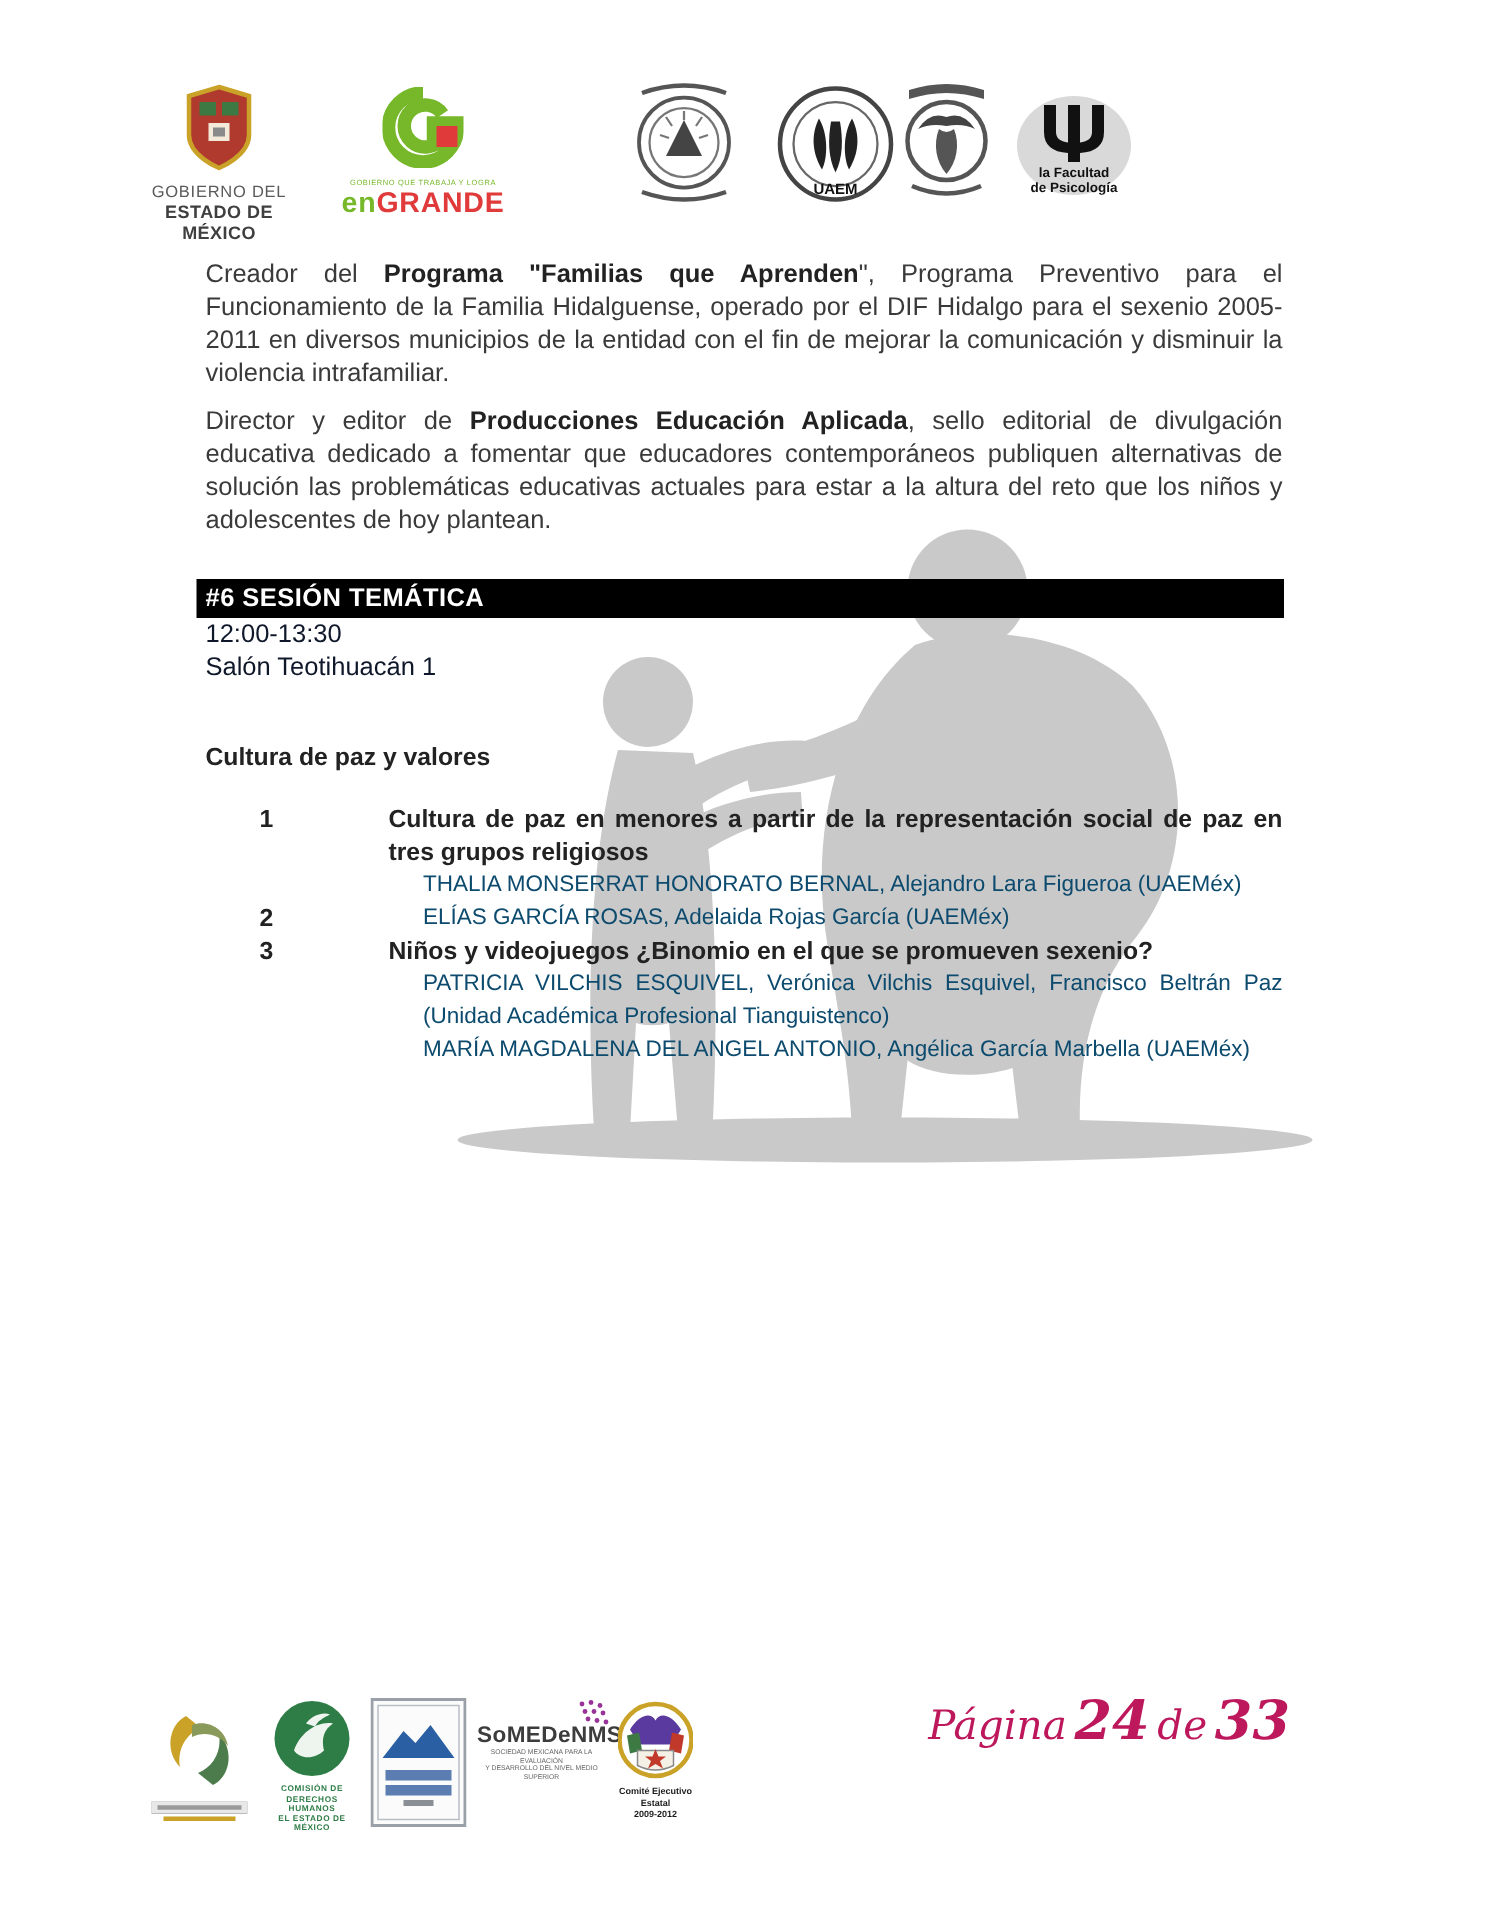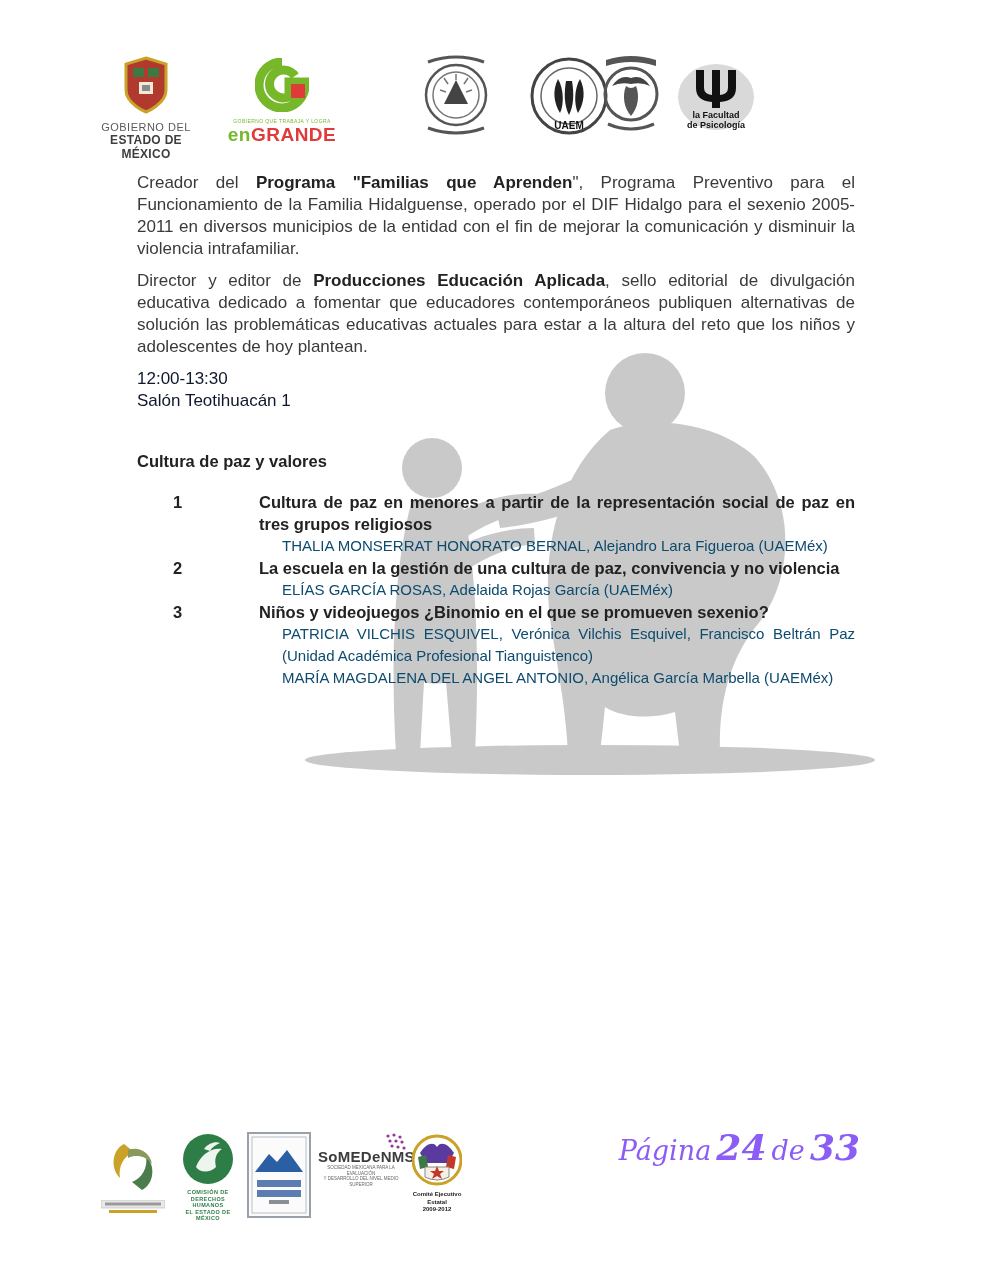--- a/index.html
+++ b/index.html
@@ -31,21 +31,21 @@
   .item-title{font-size:16.5px;line-height:22px;font-weight:bold;color:#222;text-align:justify;}
   .item-authors{font-size:15px;line-height:22px;color:#0c4a6e;
                 text-align:justify;padding-left:23px;}
   
   .ftr{position:absolute;z-index:2;text-align:center;}
   .cdh-txt{font-size:5.5px;font-weight:bold;color:#2e7d46;line-height:6.5px;letter-spacing:.4px;}
   .som-name{font-size:15px;font-weight:bold;color:#3c3c3c;letter-spacing:.3px;}
   .som-sub{font-size:4.5px;color:#666;line-height:5.5px;}
   .snte-txt{font-size:6px;font-weight:bold;color:#1c1c1c;line-height:7.5px;}
   .pagenum{position:absolute;right:130px;top:1126px;z-index:2;
-           font-family:"DejaVu Serif", serif;font-style:italic;color:#8b5cf6;
+           font-family:"DejaVu Serif", serif;font-style:italic;color:#be185d;
            white-space:nowrap;}
   .pg-word{font-size:27px;}
   .pg-big{font-size:36px;font-weight:bold;}
 </style>
 </head>
 <body>
 
 <div class="page">
 
   <svg class="watermark" viewBox="0 0 610 425" xmlns="http://www.w3.org/2000/svg">
@@ -97,21 +97,21 @@
       <g stroke="#777" stroke-width="1.5">
         <line x1="38" y1="22" x2="38" y2="28"></line>
           <line x1="26" y1="26" x2="30" y2="32"></line>
         <line x1="50" y1="26" x2="46" y2="32"></line>
           <line x1="22" y1="38" x2="28" y2="40"></line>
         <line x1="54" y1="38" x2="48" y2="40"></line>
       </g>
     </svg>
   </div>
 
-  <div class="hdr" style="left:528px;top:55px;width:82px;">
+  <div class="hdr" style="left:516px;top:55px;width:82px;">
     <svg width="82" height="82" viewBox="0 0 82 82">
       <circle cx="41" cy="41" r="37" fill="none" stroke="#444" stroke-width="3"></circle>
       <circle cx="41" cy="41" r="28" fill="none" stroke="#666" stroke-width="1.5"></circle>
       <path d="M30,24 C24,36 26,48 32,58 C36,50 36,34 30,24 Z" fill="#222"></path>
       <path d="M52,24 C58,36 56,48 50,58 C46,50 46,34 52,24 Z" fill="#222"></path>
       <path d="M38,26 C36,38 36,50 41,60 C46,50 46,38 44,26 Z" fill="#222"></path>
       <text x="41" y="74" text-anchor="middle" font-size="10" font-weight="bold" fill="#111">UAEM</text>
     </svg>
   </div>
 
@@ -134,38 +134,38 @@
       <text x="40" y="56" text-anchor="middle" font-size="9" font-weight="bold" fill="#111">la Facultad</text>
       <text x="40" y="66" text-anchor="middle" font-size="9" font-weight="bold" fill="#111">de Psicología</text>
     </svg>
   </div>
 
   <div class="content">
 
     <p class="para"><span>Creador del </span><span class="b">Programa "Familias que Aprenden</span><span>", Programa Preventivo para el Funcionamiento de la Familia Hidalguense, operado por el DIF Hidalgo para el sexenio 2005-2011 en diversos municipios de la entidad con el fin de mejorar la comunicación y disminuir la violencia intrafamiliar.</span></p>
     <p class="para"><span>Director y editor de </span><span class="b">Producciones Educación Aplicada</span><span>, sello editorial de divulgación educativa dedicado a fomentar que educadores contemporáneos publiquen alternativas de solución las problemáticas educativas actuales para estar a la altura del reto que los niños y adolescentes de hoy plantean.</span></p>
 
+    <div class="session-bar">#6 SESIÓN TEMÁTICA</div>
     <div class="session-meta">12:00-13:30</div>
     <div class="session-meta">Salón Teotihuacán 1</div>
 
     <div class="topic">Cultura de paz y valores</div>
 
     <div>
     <div class="item">
       <div class="item-num">1</div>
       <div class="item-body">
         <div class="item-title">Cultura de paz en menores a partir de la representación social de paz en tres grupos religiosos</div>
         <div class="item-authors">THALIA MONSERRAT HONORATO BERNAL, Alejandro Lara Figueroa (UAEMéx)</div>
       </div>
     </div>
 
     <div class="item">
       <div class="item-num">2</div>
       <div class="item-body">
-        <div class="item-title">La escuela en la gestión de una cultura de paz, convivencia y no violencia</div>
         <div class="item-authors">ELÍAS GARCÍA ROSAS, Adelaida Rojas García (UAEMéx)</div>
       </div>
     </div>
 
     <div class="item">
       <div class="item-num">3</div>
       <div class="item-body">
         <div class="item-title">Niños y videojuegos ¿Binomio en el que se promueven sexenio?</div>
         <div class="item-authors">PATRICIA VILCHIS ESQUIVEL, Verónica Vilchis Esquivel, Francisco Beltrán Paz (Unidad Académica Profesional Tianguistenco)</div>
       </div>

